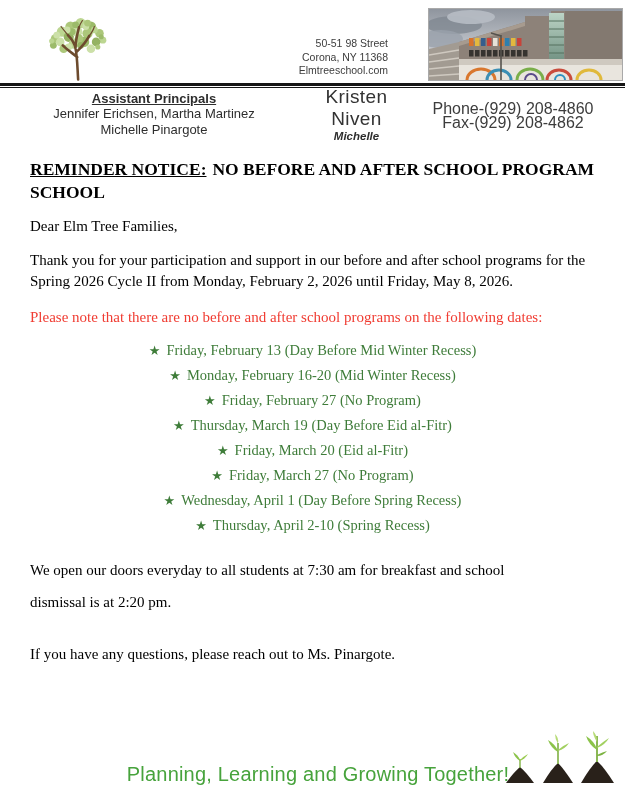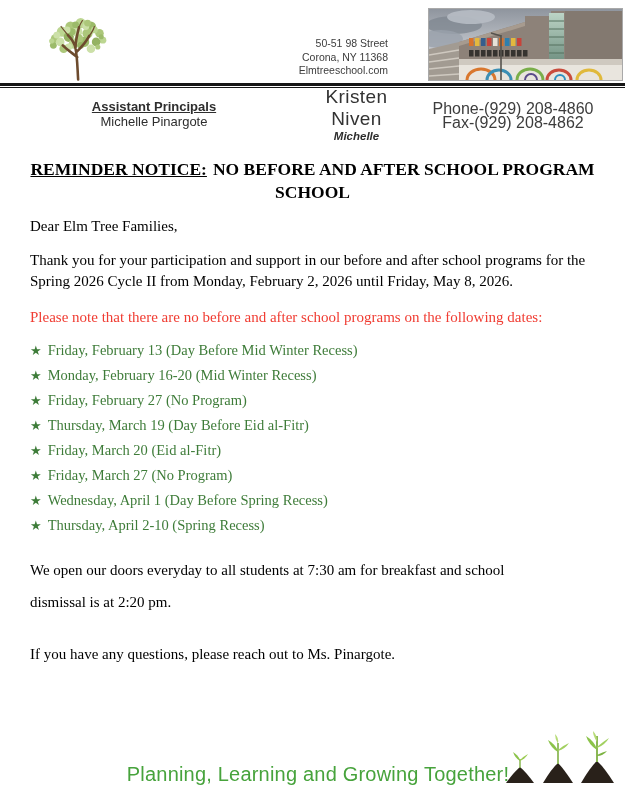--- a/index.html
+++ b/index.html
@@ -23,27 +23,27 @@
         font-family:"Liberation Sans",sans-serif;color:#2e2e2e;}
   .hdr2 .col-l{width:300px;text-align:center;}
   .ap-label{font-size:13px;font-weight:bold;text-decoration:underline;}
   .ap-names{font-size:13px;line-height:15.5px;}
   .hdr2 .col-c{flex:1;text-align:center;}
   .pr-name{font-size:19px;letter-spacing:.4px;color:#333;}
   .pr-title{font-size:11.5px;font-weight:bold;font-style:italic;}
   .hdr2 .col-r{width:208px;text-align:center;font-size:16px;line-height:13.5px;color:#3d3d3d;padding-top:3px;}
   
   .main{padding:0 30px;}
-  .title{margin-top:20px;text-align:center;font-size:17.5px;font-weight:bold;line-height:23px;}
+  .title{margin-top:20px;text-align:left;font-size:17.5px;font-weight:bold;line-height:23px;}
   .title .u{text-decoration:underline;}
   .title .rest{margin-left:6px;}
   .greeting{margin-top:14px;font-size:15px;}
   .intro{margin-top:10px;font-size:15px;line-height:21px;max-width:577px;}
   .red-note{margin-top:8px;font-size:15px;line-height:21px;max-width:545px;color:#f03c32;}
-  .dates{margin:8px 0 0 0;padding:0;list-style:none;text-align:left;
+  .dates{margin:8px 0 0 0;padding:0;list-style:none;text-align:center;
          font-size:14.5px;color:#3e7c39;}
   .dates li{margin-bottom:10px;line-height:15px;}
   .dates .star{font-size:13px;margin-right:6px;}
   .hours{margin-top:21px;font-size:15px;line-height:32px;max-width:522px;}
   .questions{margin-top:28px;font-size:15px;}
   
   .footer{position:absolute;left:11px;right:0;bottom:8px;height:60px;}
   .motto{position:absolute;left:0;right:0;bottom:6px;text-align:center;
          font-family:"Liberation Sans",sans-serif;font-size:20px;color:#47a33c;letter-spacing:.2px;}
   .sprouts-svg{position:absolute;right:6px;bottom:6px;}
@@ -163,20 +163,21 @@
 
     <div class="rule">
       <div class="bar"></div>
         <div class="thin"></div>
     </div>
   </div>
 
   <div class="hdr2">
     <div class="col-l">
       <div class="ap-label">Assistant Principals</div>
+      <div class="ap-names">Jennifer Erichsen, Martha Martinez</div>
       <div class="ap-names">Michelle Pinargote</div>
     </div>
     <div class="col-c">
       <div class="pr-name">Kristen Niven</div>
       <div class="pr-title">Michelle</div>
     </div>
     <div class="col-r">
       <div>Phone-(929) 208-4860</div>
       <div>Fax-(929) 208-4862</div>
     </div>

